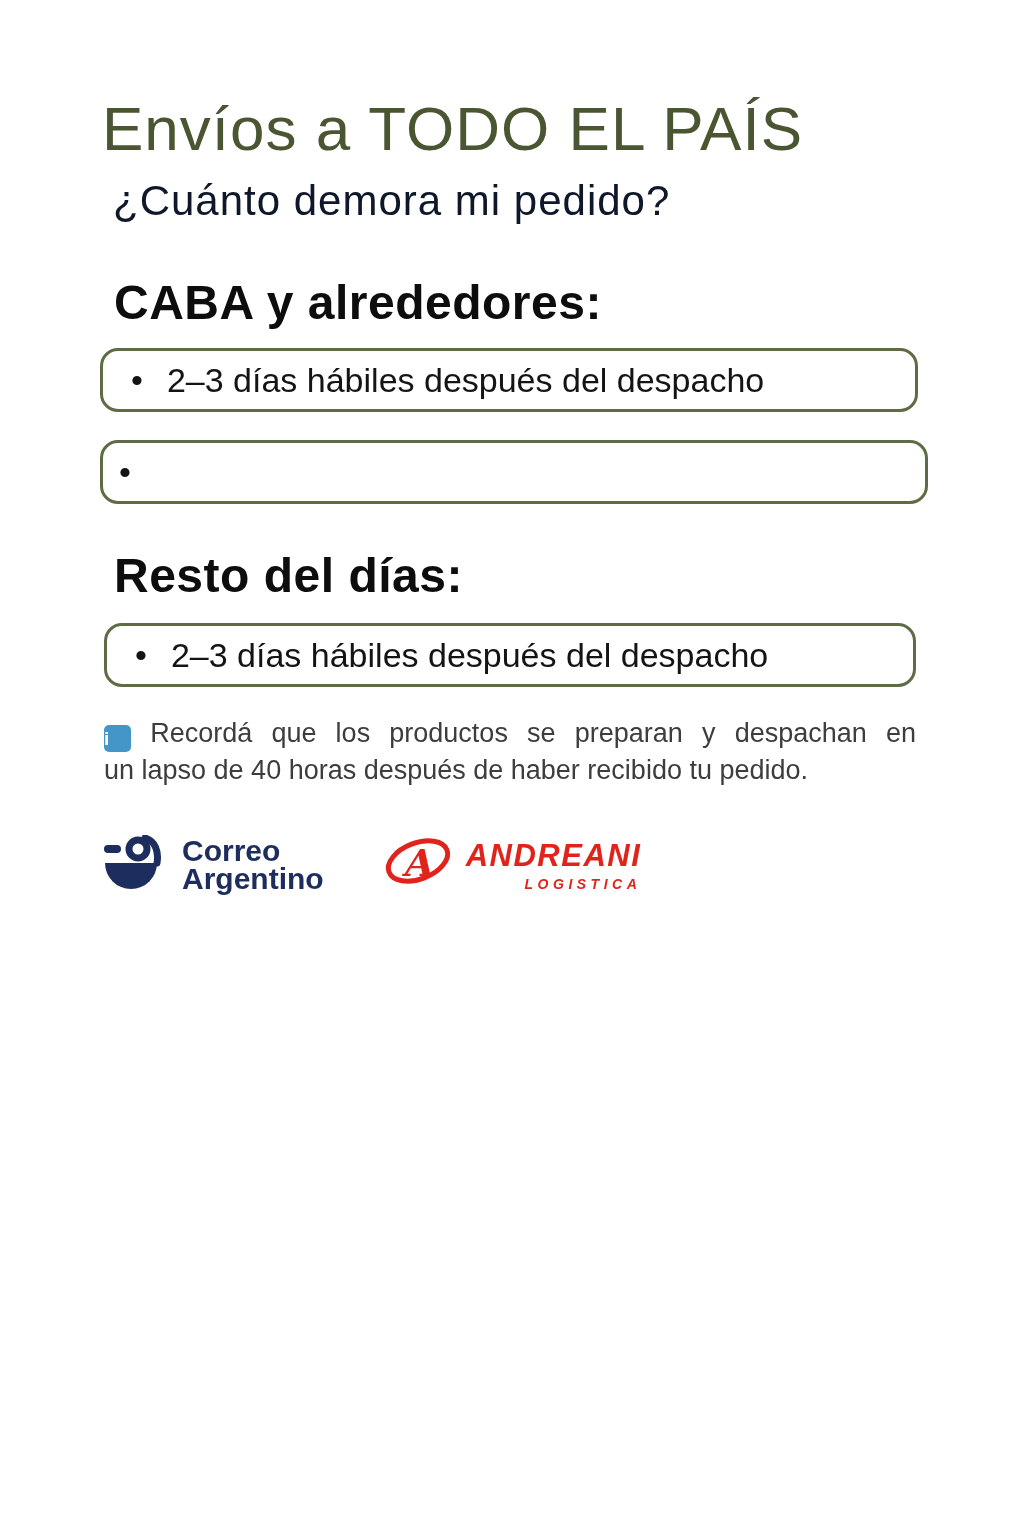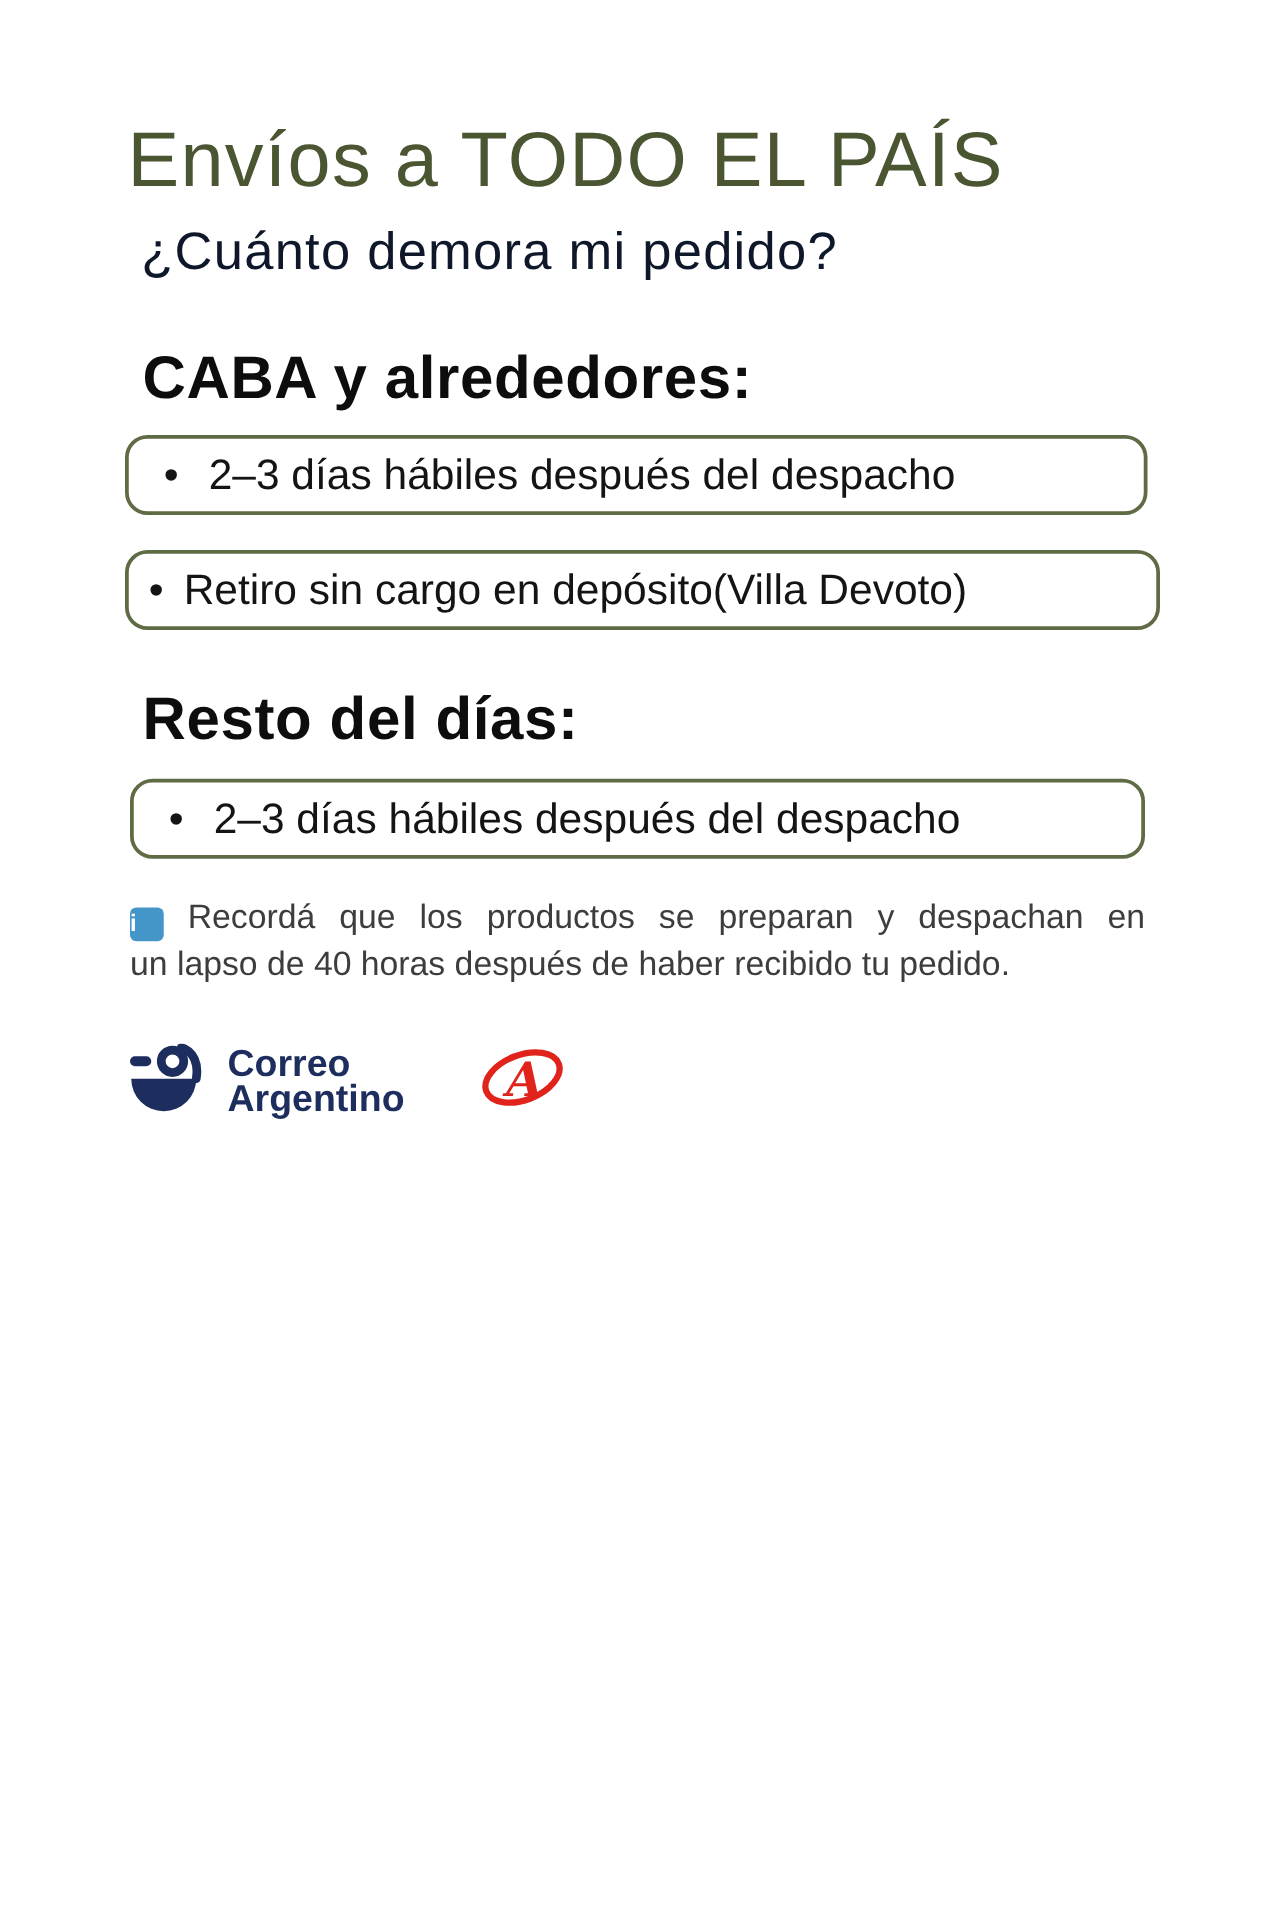--- a/index.html
+++ b/index.html
@@ -88,21 +88,21 @@
     font-size: 19px;
     font-weight: 700;
     text-align: center;
     line-height: 27px;
     vertical-align: -3px;
   }
 
   .logos {
     margin: 46px 0 0 104px;
     display: flex;
-    align-items: flex-start;
+    align-items: center;
     gap: 58px;
   }
   .logo-correo {
     display: flex;
     align-items: center;
     gap: 14px;
   }
   .correo-text {
     font-size: 30px;
     font-weight: 700;
@@ -142,21 +142,20 @@
 
   <h2 class="section-heading">CABA y alrededores:</h2>
 
   <div class="pill-box">
     <span class="bullet">•</span>
     <span>2–3 días hábiles después del despacho</span>
   </div>
 
   <div class="pill-box wide">
     <span class="bullet">•</span>
-    <span>Retiro sin cargo en depósito(Villa Devoto)</span>
   </div>
 
   <h2 class="section-heading second">Resto del días:</h2>
 
   <div class="pill-box third">
     <span class="bullet">•</span>
     <span>2–3 días hábiles después del despacho</span>
   </div>
 
   <div class="note">
@@ -184,17 +183,21 @@
       </div>
     </div>
 
     <div class="logo-andreani">
       <span>
         <svg width="72" height="58" viewBox="0 0 72 58" aria-hidden="true">
           <ellipse cx="36" cy="27" rx="31" ry="18" fill="none" stroke="#e0241c" stroke-width="5" transform="rotate(-21 36 27)"></ellipse>
           <text x="23" y="42" font-family="'DejaVu Serif', serif" font-style="italic" font-weight="700" font-size="38" fill="#e0241c">A</text>
         </svg>
       </span>
+      <div class="andreani-text">
+        <div class="name">ANDREANI</div>
+        <div class="tagline">LOGISTICA</div>
+      </div>
     </div>
 
   </div>
 
 </div>
 
 </body></html>

